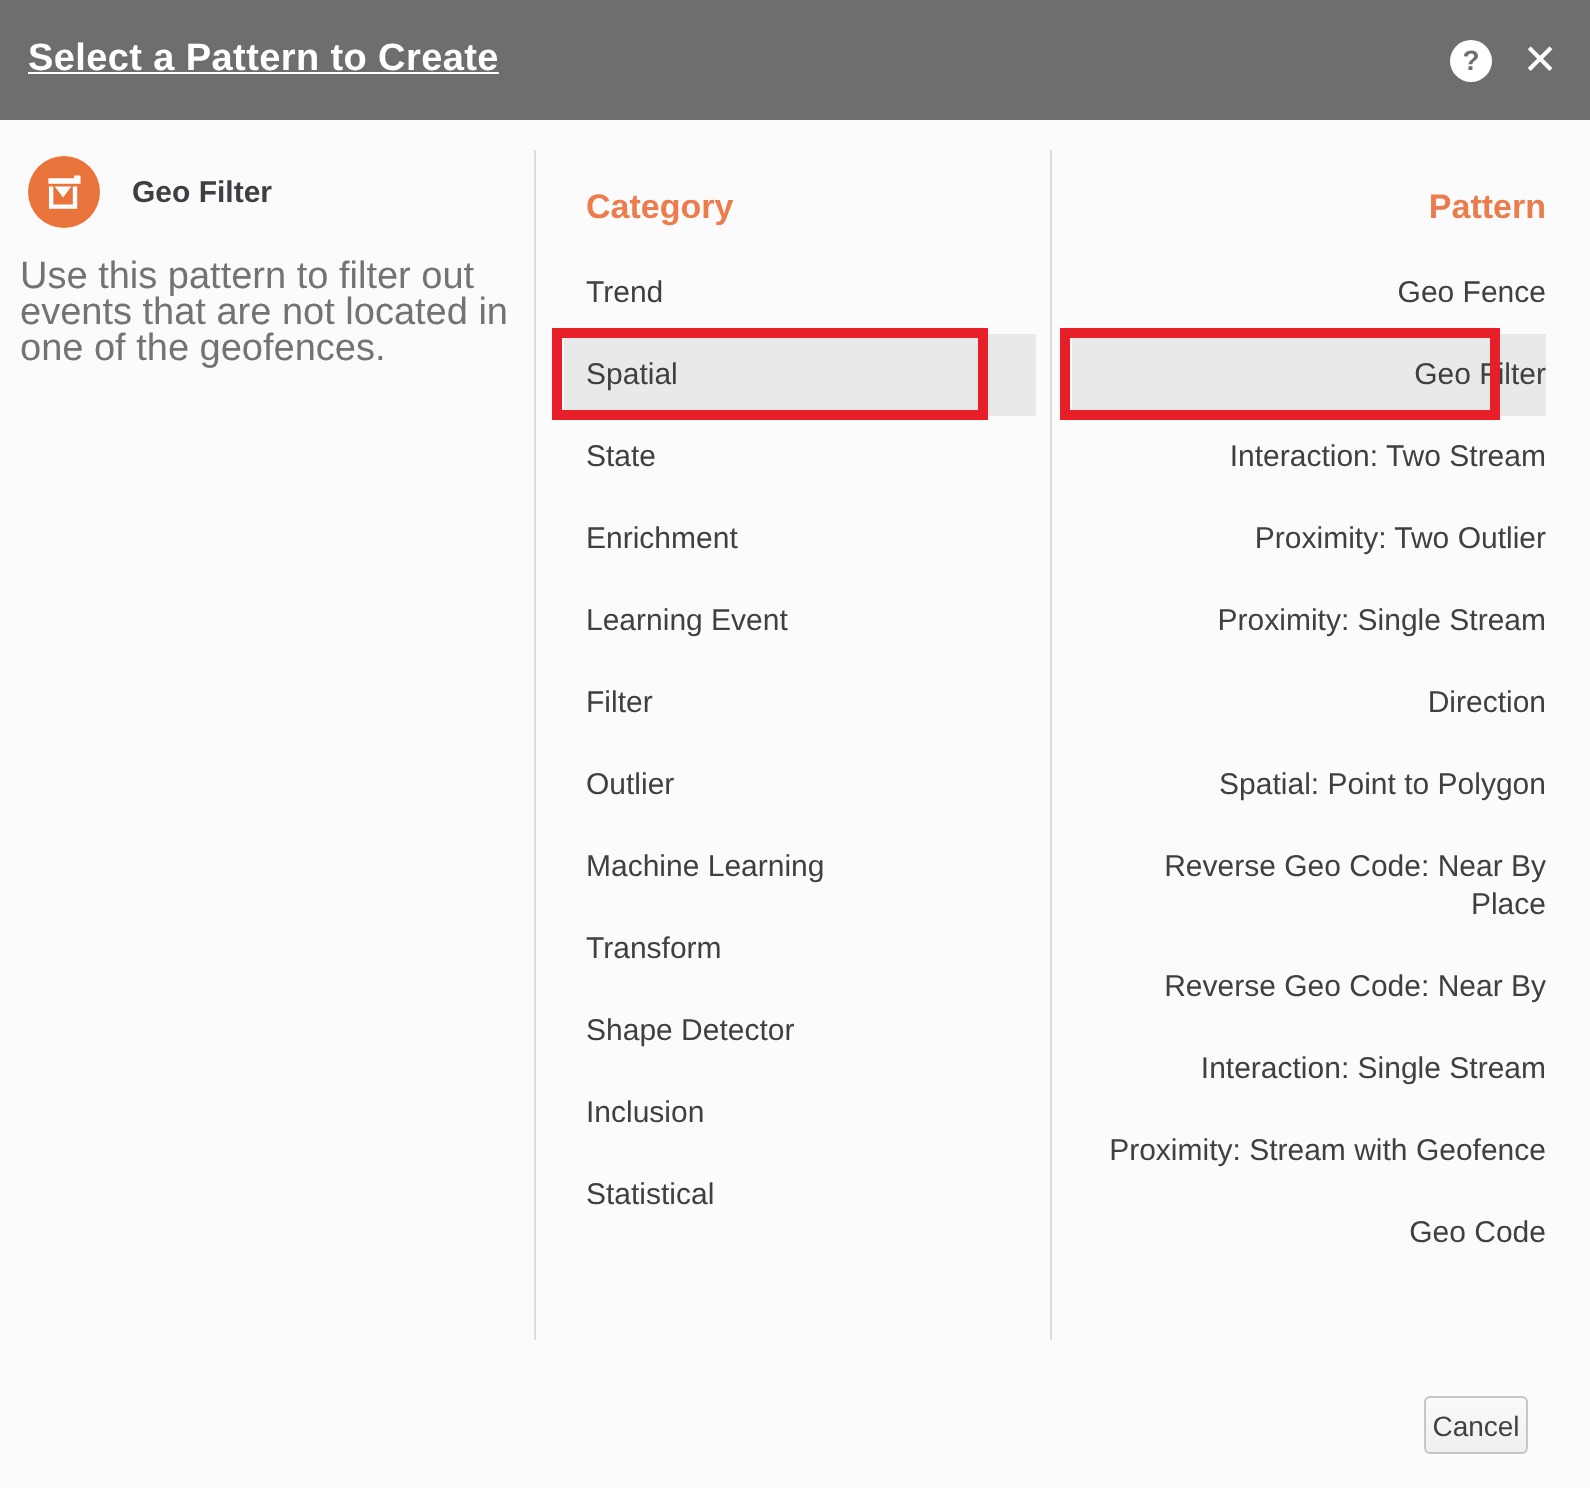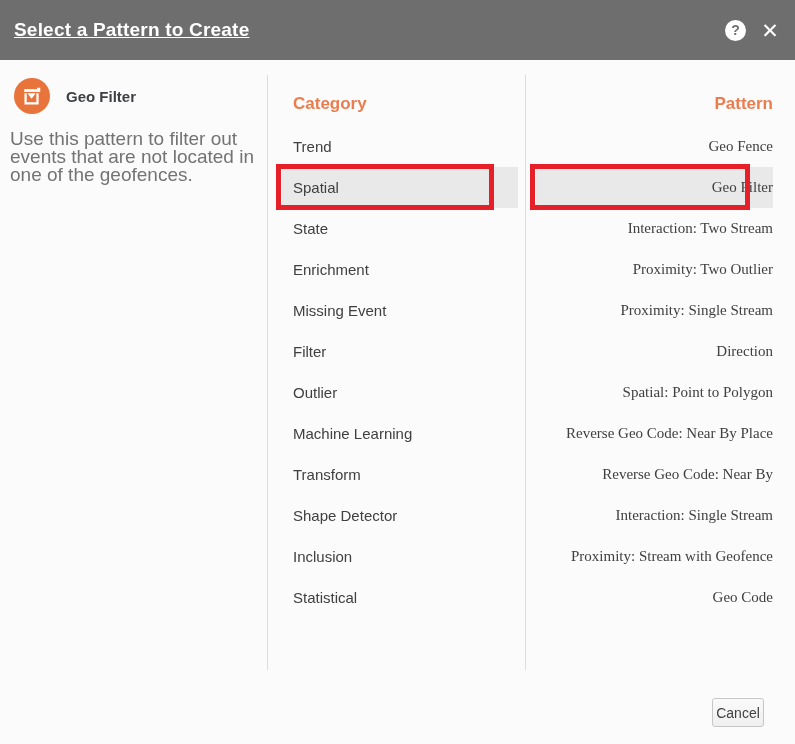--- a/index.html
+++ b/index.html
@@ -48,21 +48,21 @@
     font-size:17px;font-weight:700;color:var(--accent_orange);
     margin:34px 0 0 0;line-height:20px;
   }
   .col-category .col-header{padding-left:11px;}
   .col-pattern  .col-header{padding-left:15px;}
   .item-list{list-style:none;margin:12px 0 0 0;padding:0;}
   .list-item{
     font-size:15px;line-height:19px;color:#404040;cursor:pointer;
     padding:11px 0 11px 11px;box-sizing:border-box;
   }
-  .col-pattern .list-item{padding-left:15px;font-family:Liberation Serif, serif;}
+  .col-pattern .list-item{padding-left:15px;}
   .list-item.selected{background:var(--selection_gray);}
   
   .annotation-box{
     position:absolute;border:5px solid var(--highlight_red);
     box-sizing:border-box;background:transparent;pointer-events:none;
   }
   .annotation-category{left:276px;top:164px;width:218px;height:46px;}
   .annotation-pattern{left:530px;top:164px;width:220px;height:46px;}
   
   .cancel-btn{
@@ -104,21 +104,21 @@
   <div class="v-divider d1"></div>
   <div class="v-divider d2"></div>
 
   <div class="col col-category">
     <div class="col-header">Category</div>
     <ul class="item-list">
         <li class="list-item">Trend</li>
         <li class="list-item selected">Spatial</li>
         <li class="list-item">State</li>
         <li class="list-item">Enrichment</li>
-        <li class="list-item">Missing Event</li>
+        <li class="list-item">Learning Event</li>
         <li class="list-item">Filter</li>
         <li class="list-item">Outlier</li>
         <li class="list-item">Machine Learning</li>
         <li class="list-item">Transform</li>
         <li class="list-item">Shape Detector</li>
         <li class="list-item">Inclusion</li>
         <li class="list-item">Statistical</li>
       </ul>
   </div>
 

